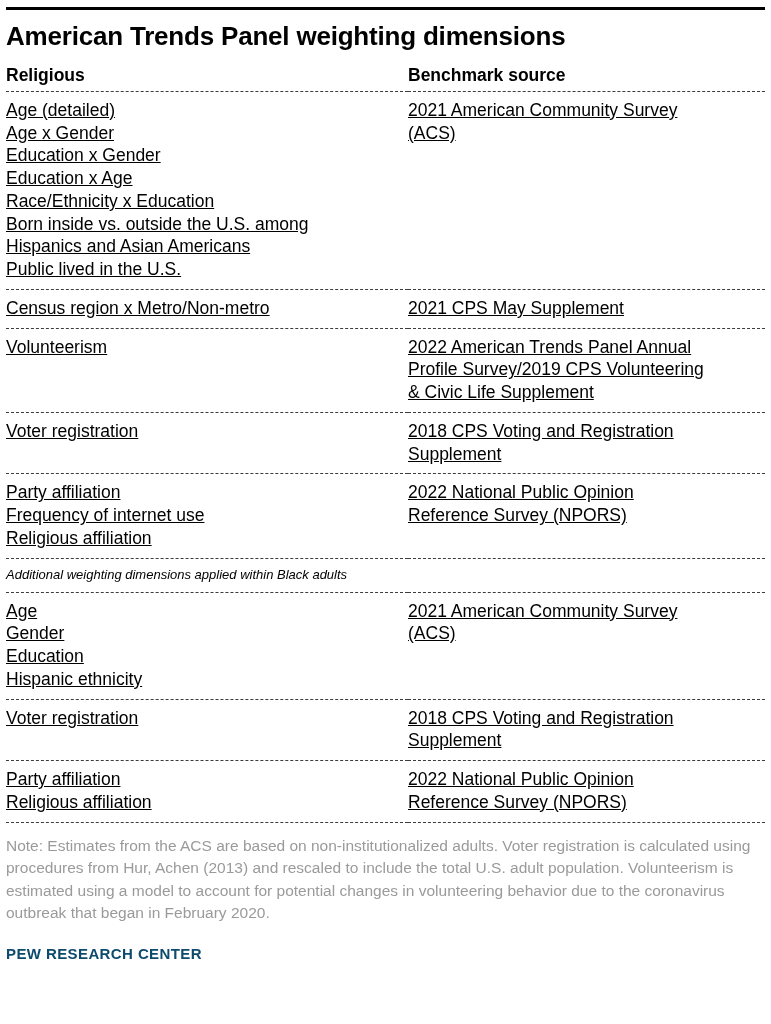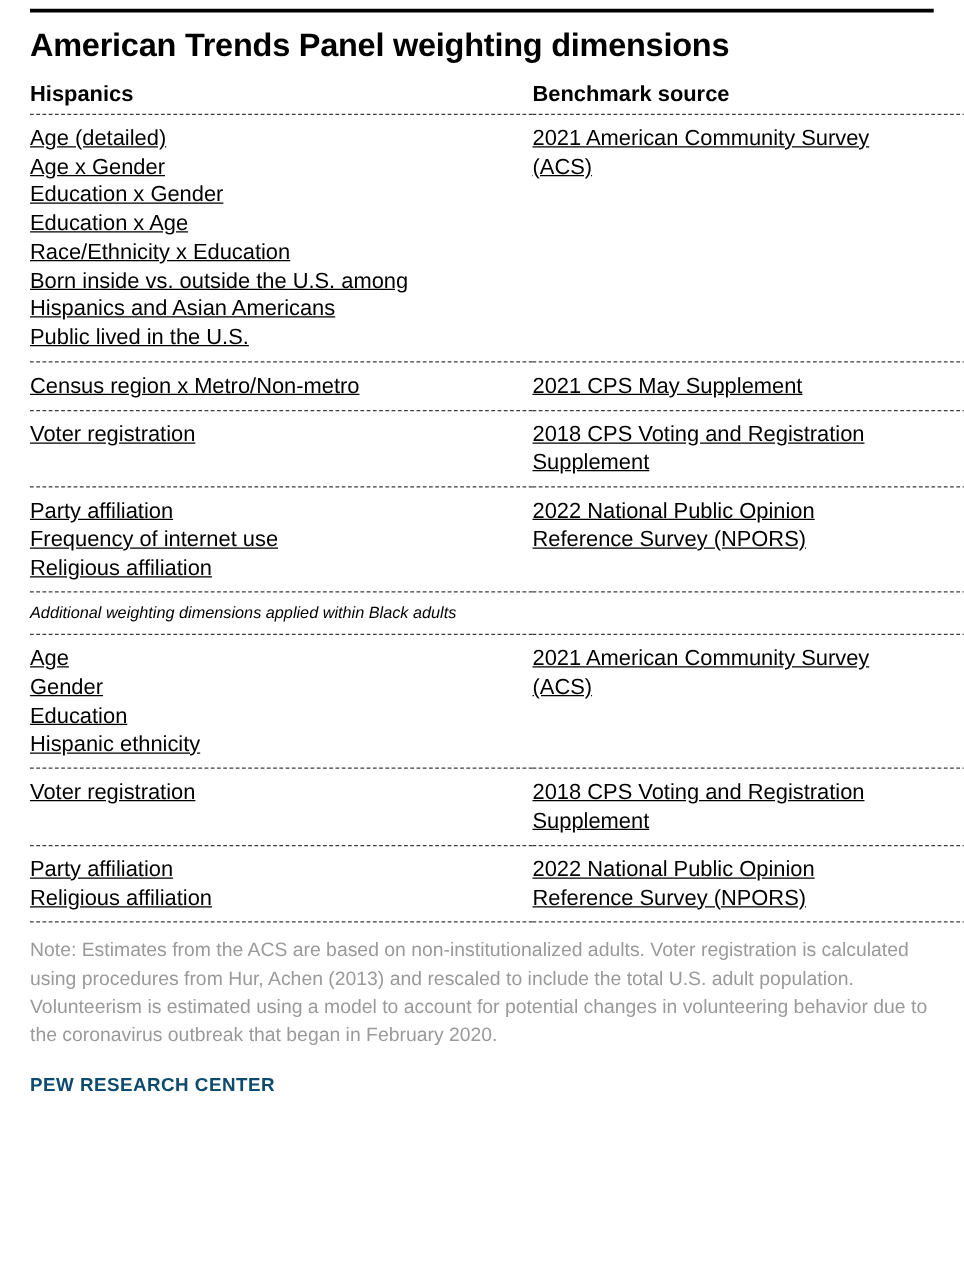--- a/index.html
+++ b/index.html
@@ -12,21 +12,21 @@
     height: 1024px;
     font-family: "Liberation Sans", sans-serif;
     color: #000000;
     -webkit-font-smoothing: antialiased;
   }
   .page {
     position: relative;
     width: 771px;
     height: 1024px;
     box-sizing: border-box;
-    padding: 0 24px;
+    padding: 0 6px;
     overflow: hidden;
   }
 
   
   .top-rule {
     height: 3px;
     background: #000000;
     margin-top: 7px;
     margin-bottom: 0;
   }
@@ -125,21 +125,21 @@
 
   <h1 class="title">American Trends Panel weighting dimensions</h1>
 
   <table class="tbl">
     <colgroup>
       <col class="c-var">
       <col class="c-src">
     </colgroup>
     <thead>
       <tr class="hdr-row">
-        <th>Hispanics</th>
+        <th>Religious</th>
         <th class="hdr-src">Benchmark source</th>
       </tr>
     </thead>
     <tbody>
         <tr class="row">
           <td class="cell-var">
             <div class="line">Age (detailed)</div>
             <div class="line">Age x Gender</div>
             <div class="line">Education x Gender</div>
             <div class="line">Education x Age</div>
@@ -156,20 +156,30 @@
         <tr class="row">
           <td class="cell-var">
             <div class="line">Census region x Metro/Non-metro</div>
           </td>
           <td class="cell-src">
             <div class="line">2021 CPS May Supplement</div>
           </td>
         </tr>
         <tr class="row">
           <td class="cell-var">
+            <div class="line">Volunteerism</div>
+          </td>
+          <td class="cell-src">
+            <div class="line">2022 American Trends Panel Annual
+Profile Survey/2019 CPS Volunteering
+&amp; Civic Life Supplement</div>
+          </td>
+        </tr>
+        <tr class="row">
+          <td class="cell-var">
             <div class="line">Voter registration</div>
           </td>
           <td class="cell-src">
             <div class="line">2018 CPS Voting and Registration
 Supplement</div>
           </td>
         </tr>
         <tr class="row">
           <td class="cell-var">
             <div class="line">Party affiliation</div>

